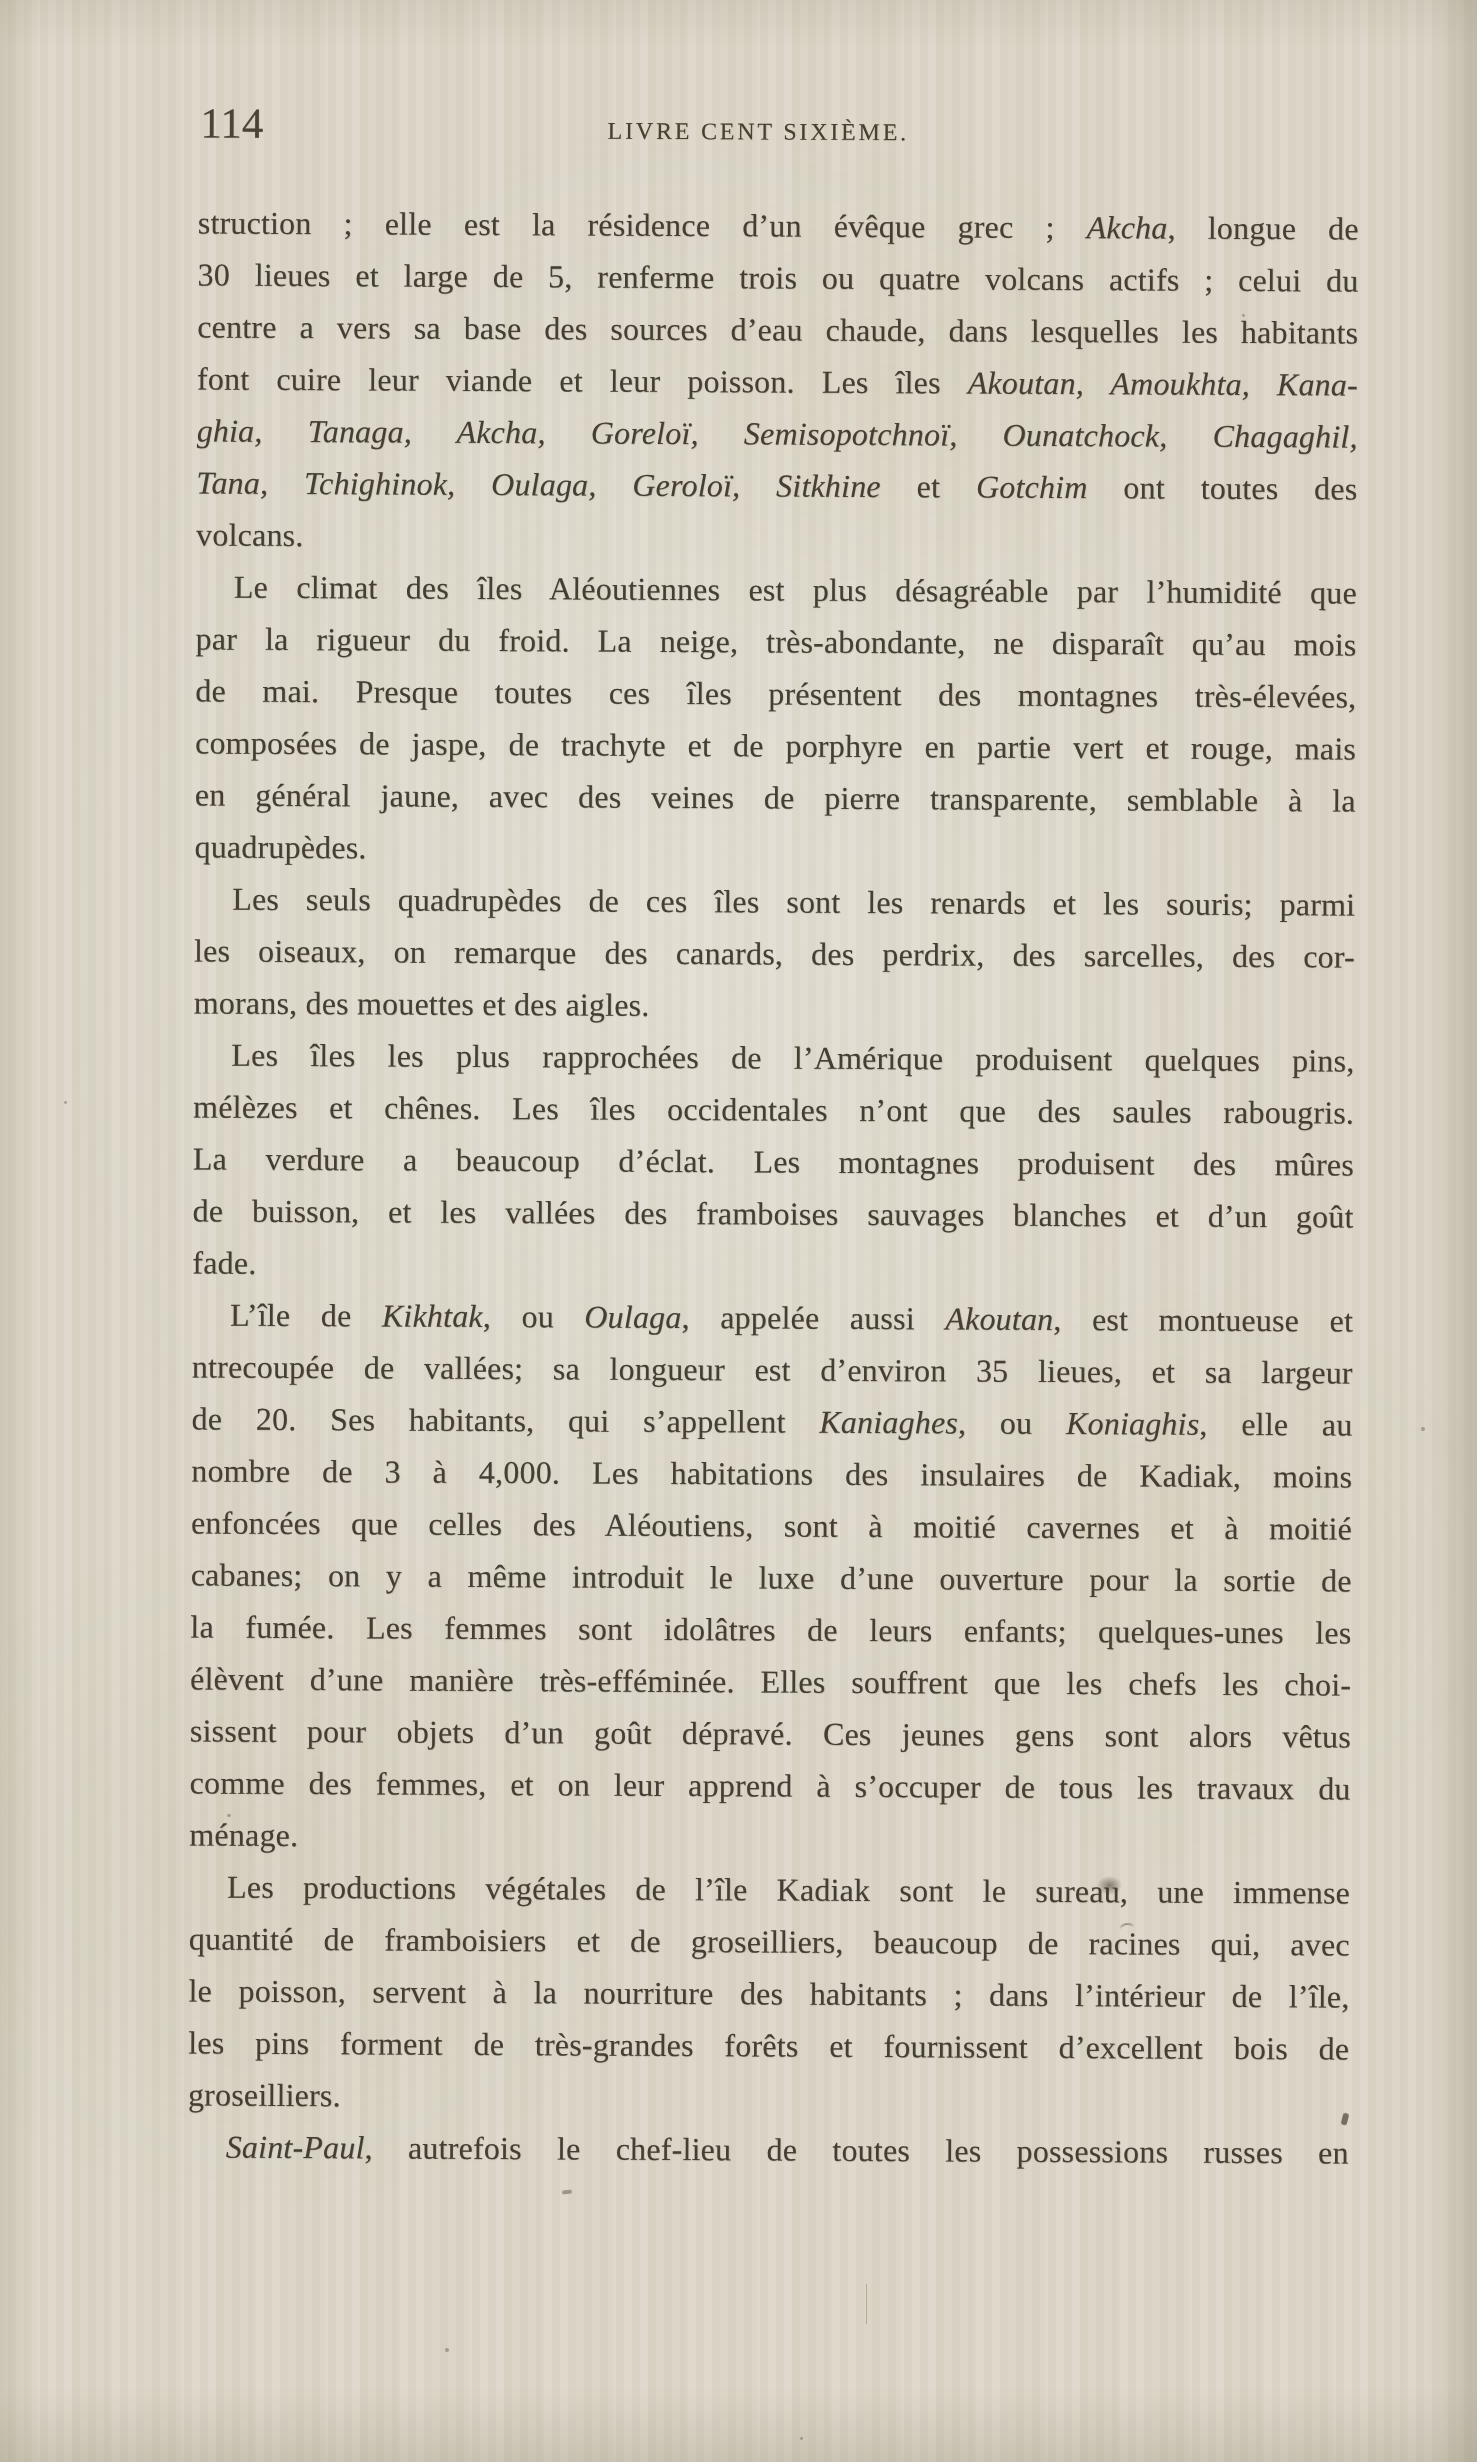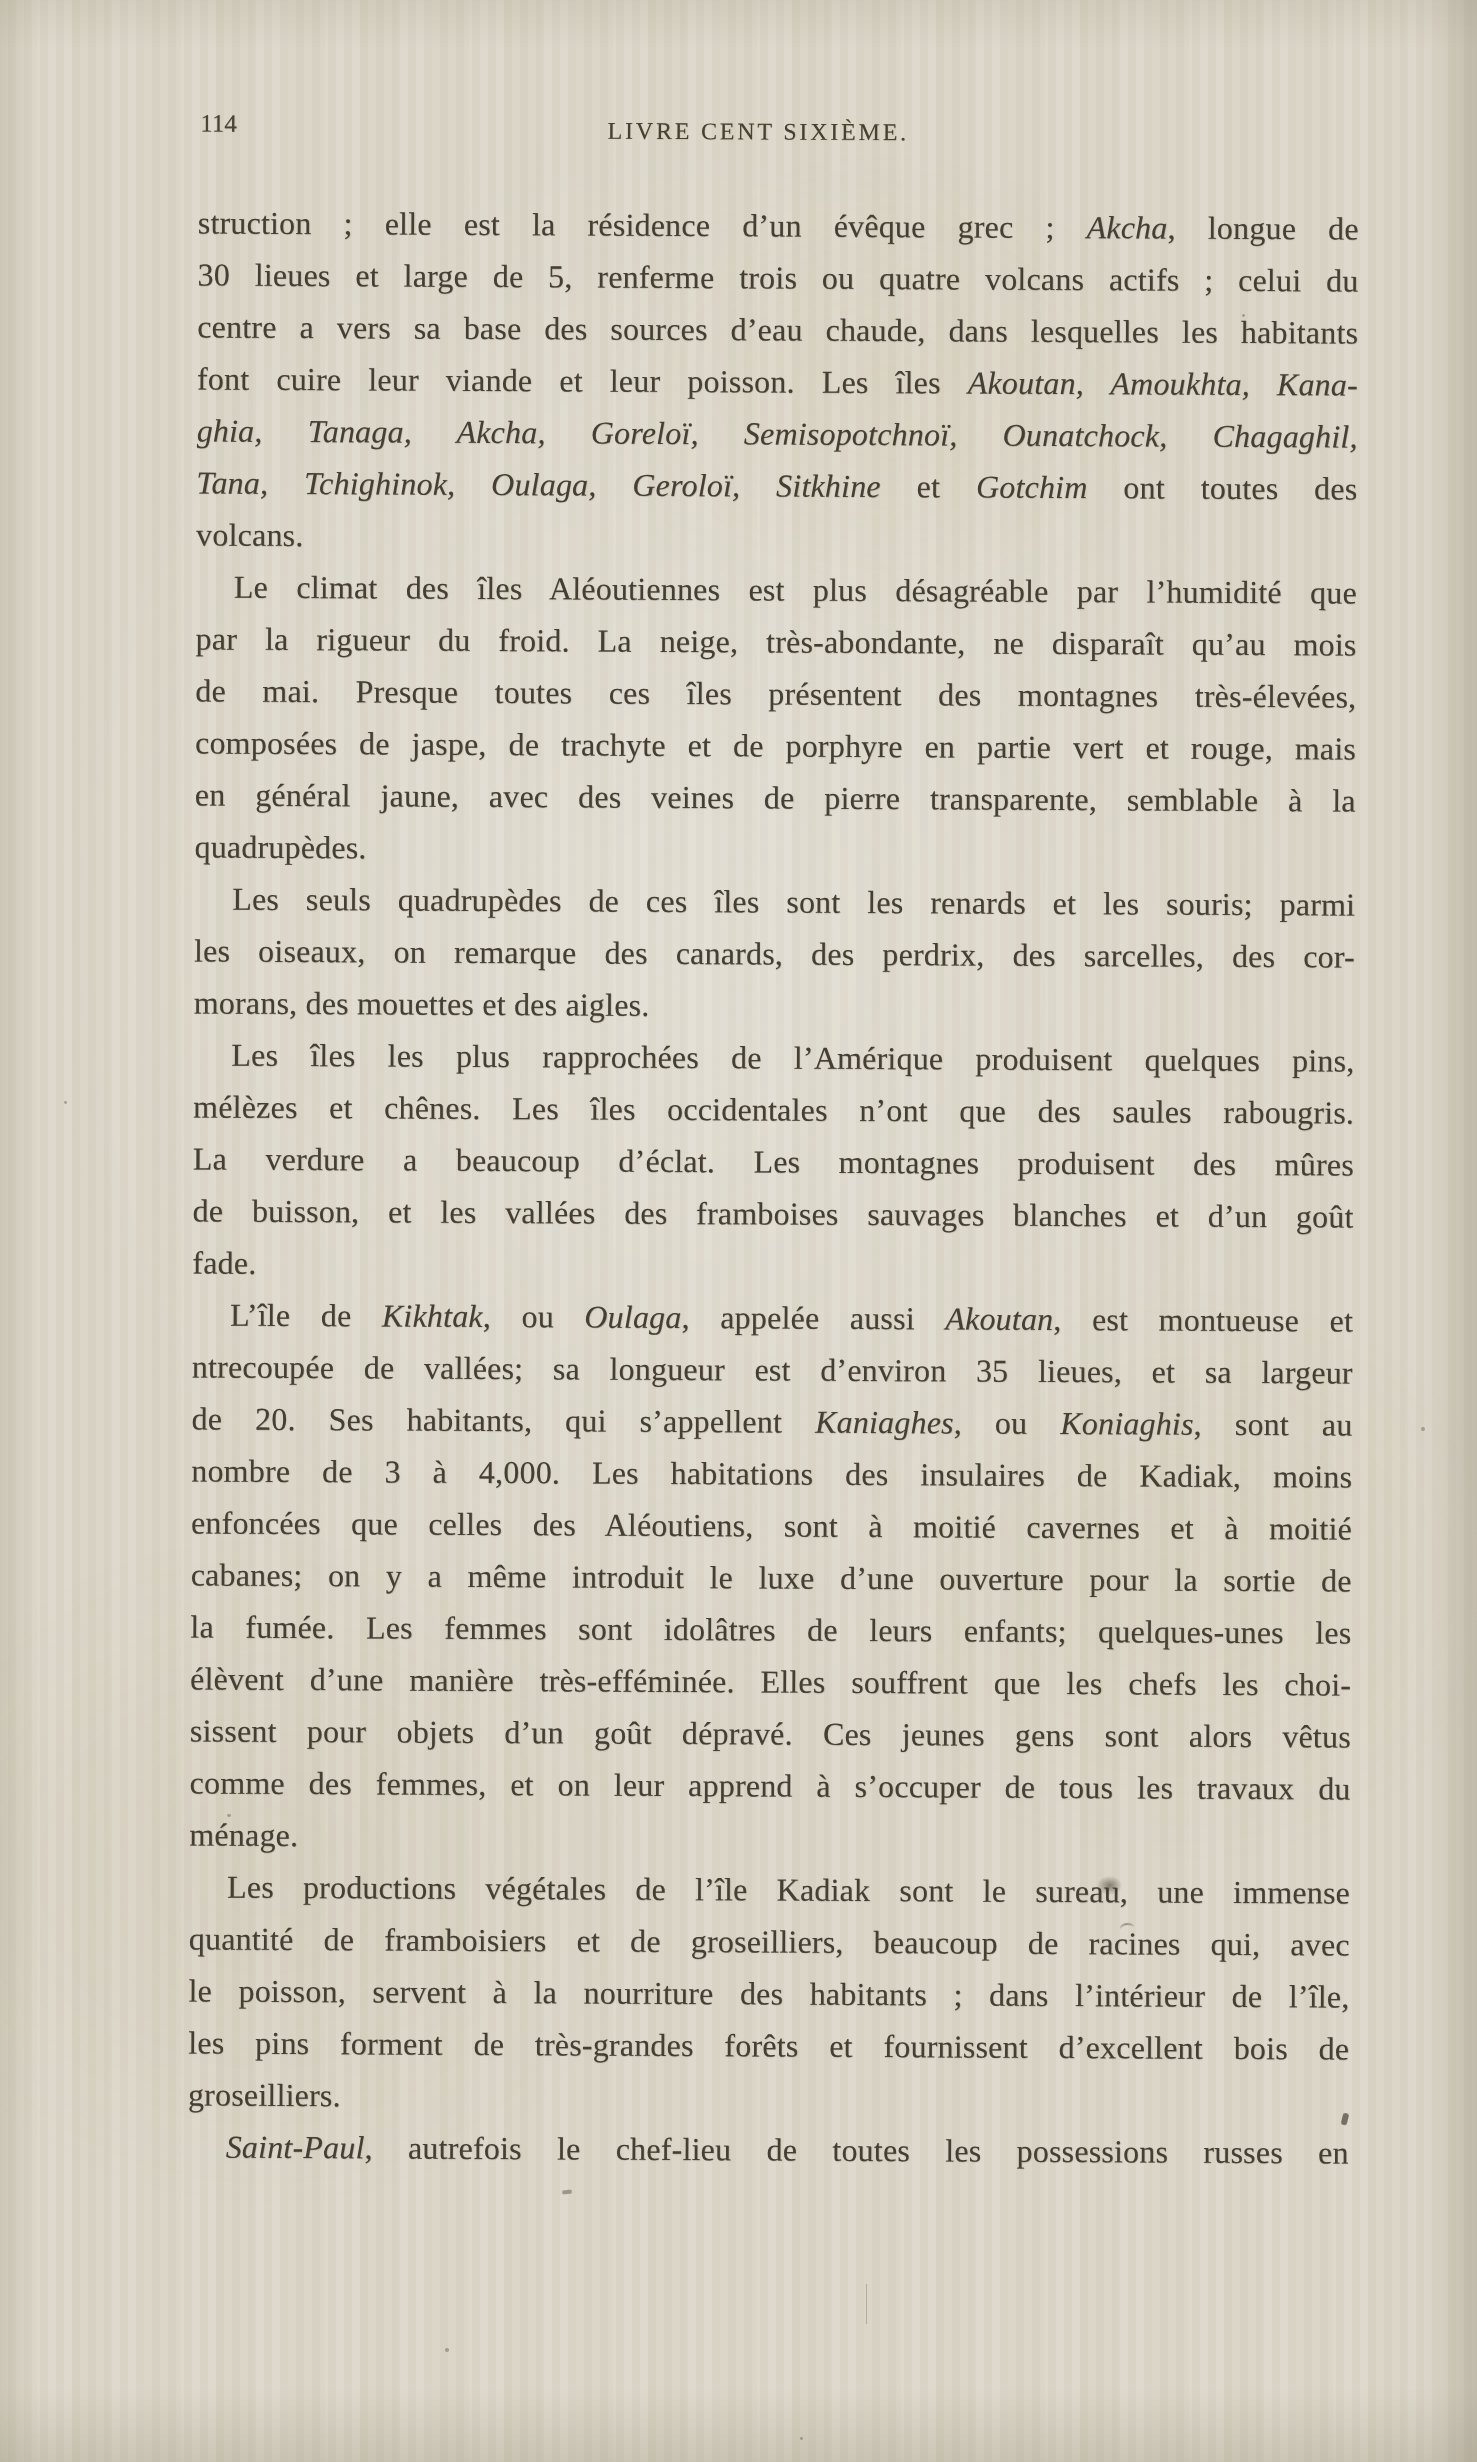--- a/index.html
+++ b/index.html
@@ -20,21 +20,21 @@
     font-family:"Liberation Serif","DejaVu Serif",serif;
     color:var(--ink,#453e33);
   }
   .scan-page{
     position:absolute;inset:0;
     transform:rotate(0.3deg);
     transform-origin:292px 181px;
   }
   .pagenum{
     position:absolute;left:200px;top:106px;
-    font-size:25px;line-height:36px;
+    font-size:43px;line-height:36px;
     color:#4a4336;
     text-shadow:0.3px 0.3px 0.7px rgba(74,67,54,0.5);
   }
   .runhead{
     position:absolute;left:198px;top:115px;width:1120px;
     text-align:center;
     font-size:24px;line-height:28px;letter-spacing:2.8px;
     color:#48412f;
     text-shadow:0.3px 0.3px 0.7px rgba(72,65,47,0.45);
   }
@@ -119,21 +119,21 @@
       <div class="para ind">
         <div class="line j"><span class="rm">Les îles les plus rapprochées de l’Amérique produisent quelques pins,</span></div>
         <div class="line j"><span class="rm">mélèzes et chênes. Les îles occidentales n’ont que des saules rabougris.</span></div>
         <div class="line j"><span class="rm">La verdure a beaucoup d’éclat. Les montagnes produisent des mûres</span></div>
         <div class="line j"><span class="rm">de buisson, et les vallées des framboises sauvages blanches et d’un goût</span></div>
         <div class="line"><span class="rm">fade.</span></div>
       </div>
       <div class="para ind">
         <div class="line j"><span class="rm">L’île de </span><span class="it">Kikhtak</span><span class="rm">, ou </span><span class="it">Oulaga</span><span class="rm">, appelée aussi </span><span class="it">Akoutan</span><span class="rm">, est montueuse et</span></div>
         <div class="line j"><span class="rm">ntrecoupée de vallées; sa longueur est d’environ 35 lieues, et sa largeur</span></div>
-        <div class="line j"><span class="rm">de 20. Ses habitants, qui s’appellent </span><span class="it">Kaniaghes</span><span class="rm">, ou </span><span class="it">Koniaghis</span><span class="rm">, sont au</span></div>
+        <div class="line j"><span class="rm">de 20. Ses habitants, qui s’appellent </span><span class="it">Kaniaghes</span><span class="rm">, ou </span><span class="it">Koniaghis</span><span class="rm">, elle au</span></div>
         <div class="line j"><span class="rm">nombre de 3 à 4,000. Les habitations des insulaires de Kadiak, moins</span></div>
         <div class="line j"><span class="rm">enfoncées que celles des Aléoutiens, sont à moitié cavernes et à moitié</span></div>
         <div class="line j"><span class="rm">cabanes; on y a même introduit le luxe d’une ouverture pour la sortie de</span></div>
         <div class="line j"><span class="rm">la fumée. Les femmes sont idolâtres de leurs enfants; quelques-unes les</span></div>
         <div class="line j"><span class="rm">élèvent d’une manière très-efféminée. Elles souffrent que les chefs les choi-</span></div>
         <div class="line j"><span class="rm">sissent pour objets d’un goût dépravé. Ces jeunes gens sont alors vêtus</span></div>
         <div class="line j"><span class="rm">comme des femmes, et on leur apprend à s’occuper de tous les travaux du</span></div>
         <div class="line"><span class="rm">ménage.</span></div>
       </div>
       <div class="para ind">

